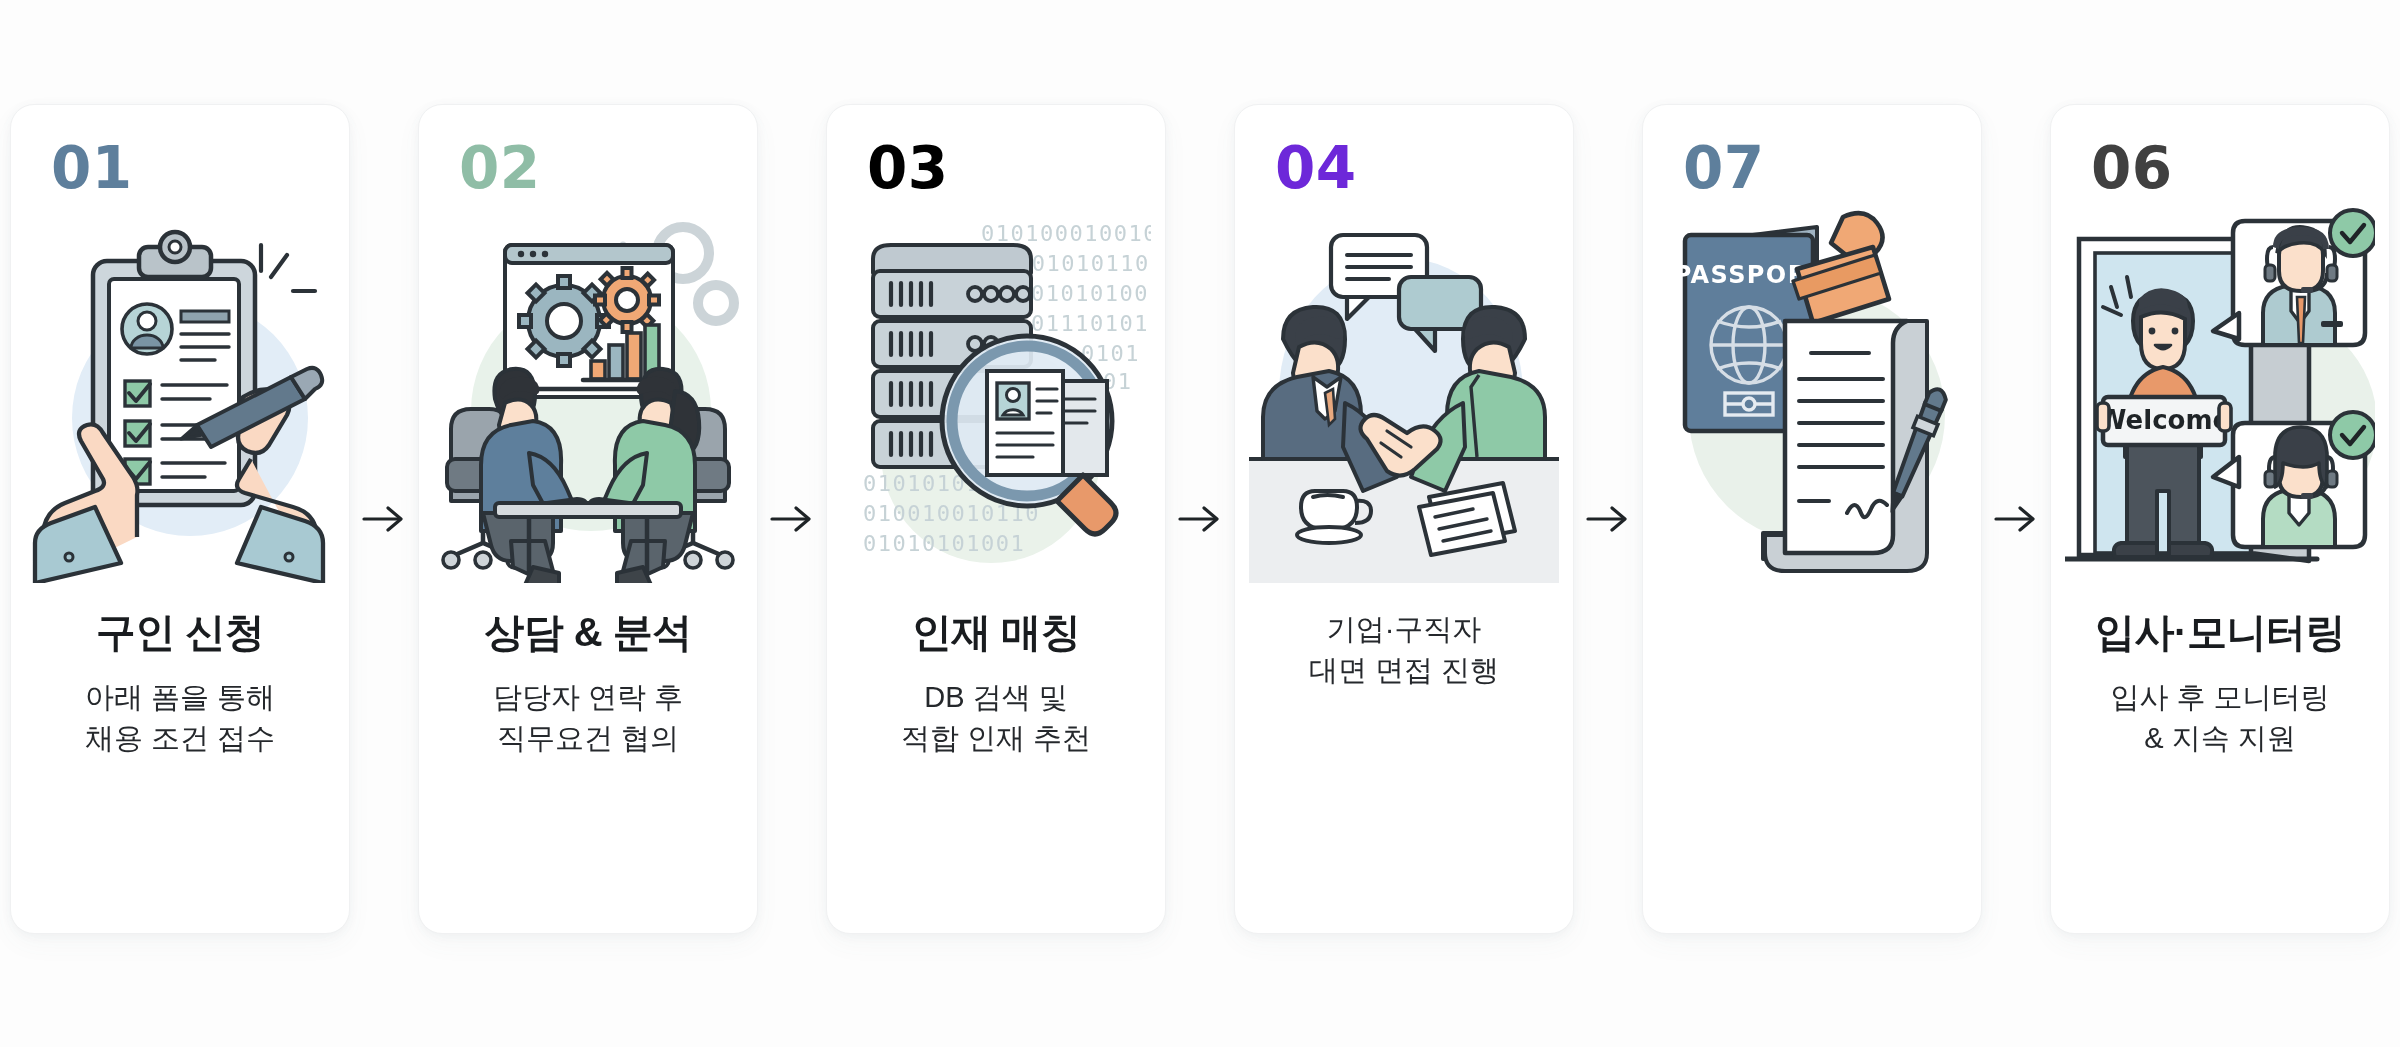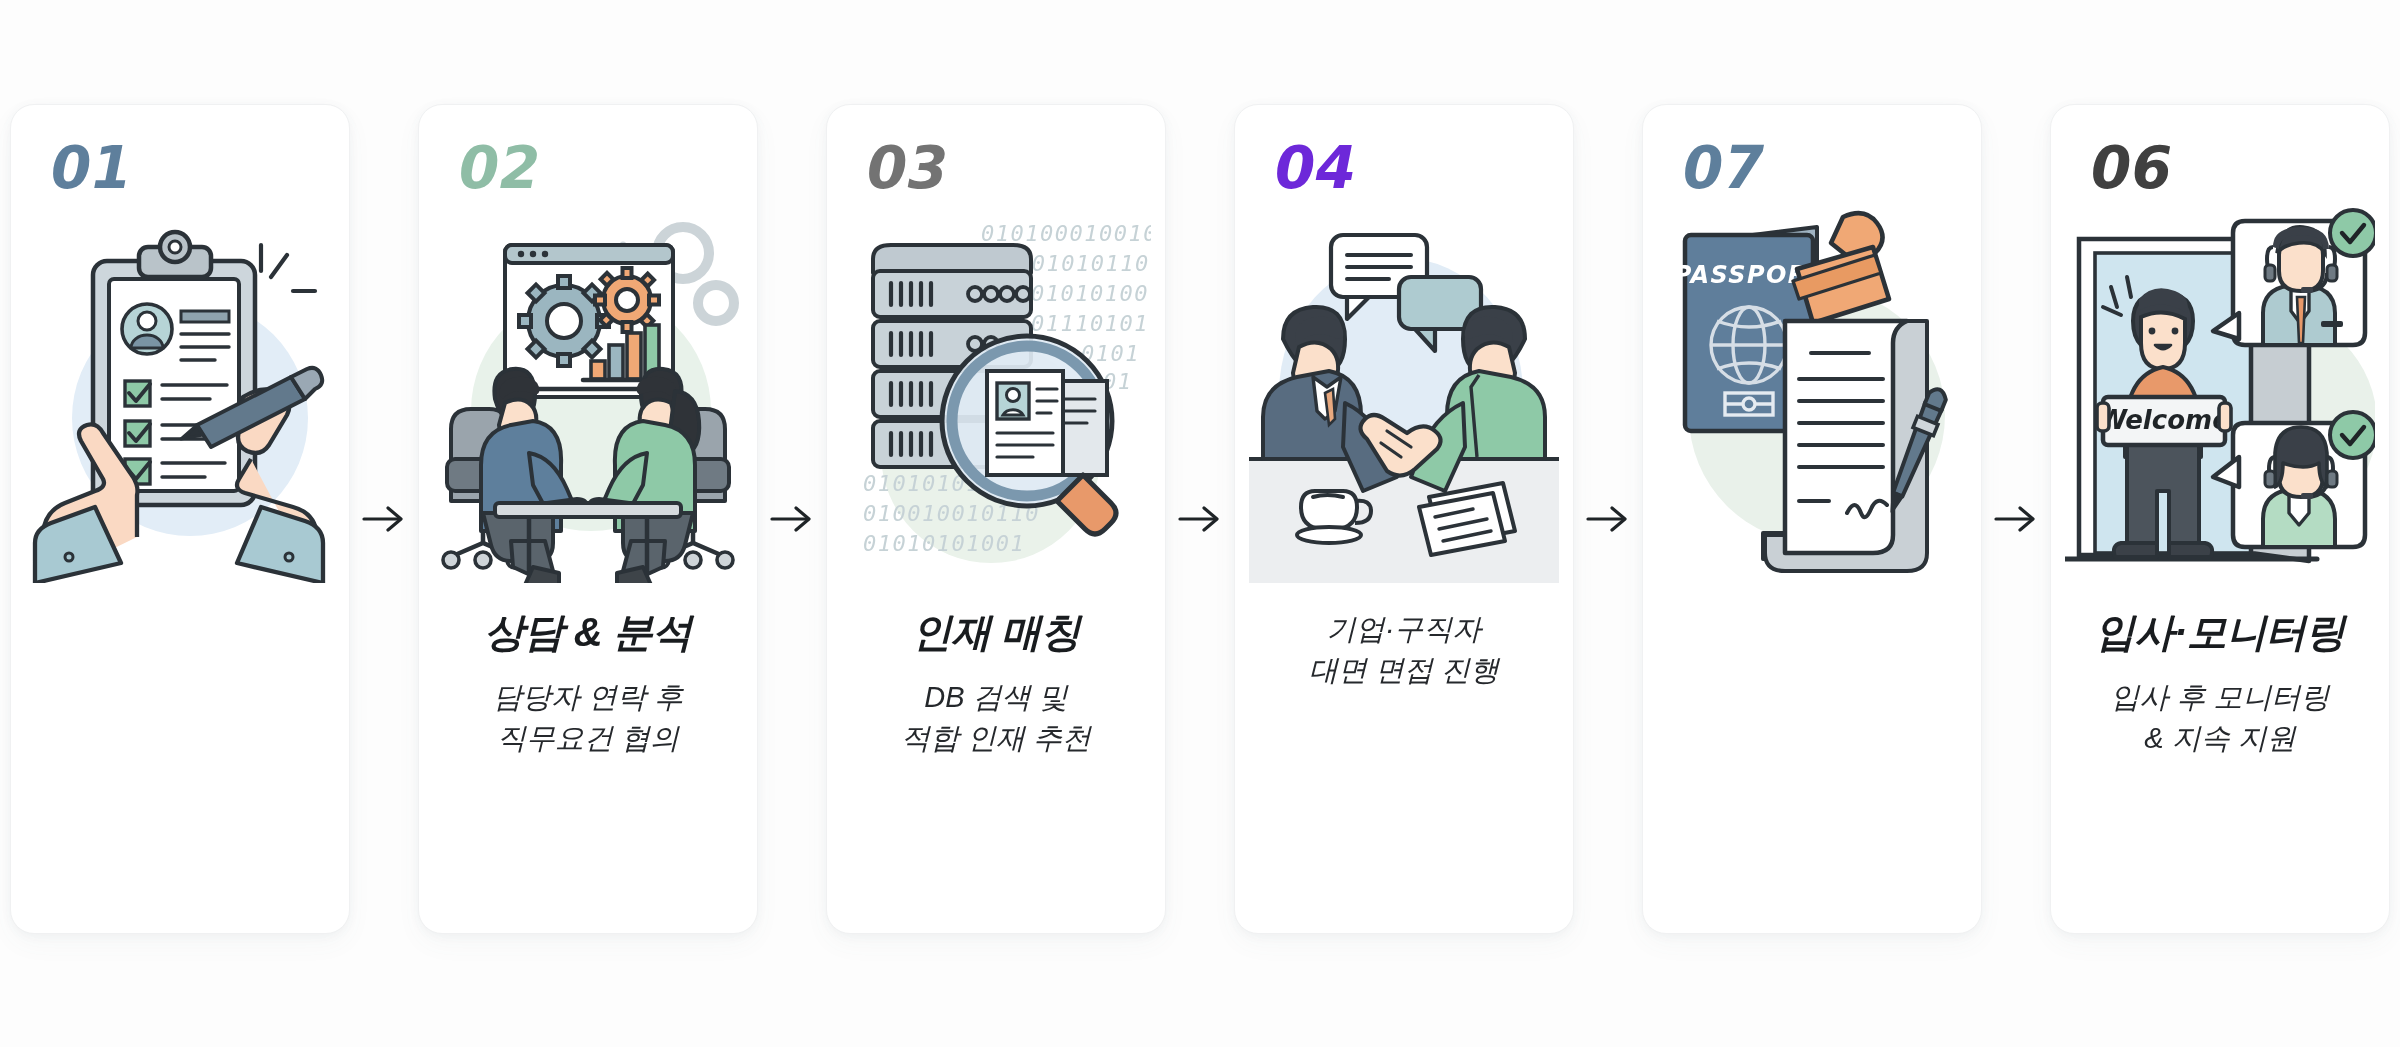--- a/index.html
+++ b/index.html
@@ -10,21 +10,20 @@
     font-family: "Liberation Sans", "DejaVu Sans", sans-serif;
     overflow: hidden;
   }
   #flow-root {
     width: 2400px;
     height: 1037px;
     display: flex;
     align-items: center;
     justify-content: center;
     background: #fdfdfd;
-    font-style: italic;
   }
   .steps-row {
     display: flex;
     align-items: center;
     gap: 0px;
   }
   .step-card {
     position: relative;
     width: 340px;
     height: 830px;
@@ -136,20 +135,25 @@
           <path d="M10 380 L10 340 q0 -14 16 -20 l44 -16 l26 56 z" fill="#a8c9d2" stroke="#2b3238" stroke-width="4.3" stroke-linejoin="round"></path>
           <circle cx="44" cy="354" r="4" fill="none" stroke="#2b3238" stroke-width="3"></circle>
           <path d="M292 380 L292 332 q-2 -22 -24 -28 l-48 -14 q-12 -4 -6 -14 l12 -20" fill="#fad9c3" stroke="#2b3238" stroke-width="4.3" stroke-linejoin="round"></path>
           <path d="M218 194 q22 -14 40 -2 q10 8 4 20 l-18 30 q-8 12 -22 6 q-12 -6 -8 -20 z" fill="#fad9c3" stroke="#2b3238" stroke-width="4.3" stroke-linejoin="round"></path>
           <path d="M172 222 L266 174 l14 22 L186 244 z" fill="#62798c" stroke="#2b3238" stroke-width="4" stroke-linejoin="round"></path>
           <path d="M266 174 l16 -8 q10 -4 14 6 q4 10 -6 14 l-10 10 z" fill="#9aa8b4" stroke="#2b3238" stroke-width="4" stroke-linejoin="round"></path>
           <path d="M172 222 l-16 14 l22 -4 z" fill="#2b3238" stroke="#2b3238" stroke-width="3" stroke-linejoin="round"></path>
           <path d="M298 380 L298 340 q0 -16 -18 -22 l-44 -14 l-24 56 z" fill="#a8c9d2" stroke="#2b3238" stroke-width="4.3" stroke-linejoin="round"></path>
           <circle cx="264" cy="354" r="4" fill="none" stroke="#2b3238" stroke-width="3"></circle>
         </svg>
+      </div>
+      <div class="text-wrap">
+        <div class="step-title">구인 신청</div>
+        <div class="step-desc">아래 폼을 통해
+채용 조건 접수</div>
       </div>
     </div>
 
     <div class="arrow-gap">
       <svg width="48" height="30" viewBox="0 0 48 30">
           <g stroke="#1f2427" stroke-width="3.2" fill="none" stroke-linecap="round" stroke-linejoin="round">
             <line x1="4" y1="15" x2="40" y2="15"></line>
             <polyline points="28,4 41,15 28,26"></polyline>
           </g>
         </svg>
@@ -260,21 +264,21 @@
     <div class="arrow-gap">
       <svg width="48" height="30" viewBox="0 0 48 30">
           <g stroke="#1f2427" stroke-width="3.2" fill="none" stroke-linecap="round" stroke-linejoin="round">
             <line x1="4" y1="15" x2="40" y2="15"></line>
             <polyline points="28,4 41,15 28,26"></polyline>
           </g>
         </svg>
     </div>
 
     <div class="step-card">
-      <div class="step-num" style="color: #737373;">03</div>
+      <div class="step-num" style="color: #000000;">03</div>
       <div class="art-wrap">
         <svg viewBox="0 0 310 380" xmlns="http://www.w3.org/2000/svg">
           <circle cx="150" cy="250" r="110" fill="#eaf2ea"></circle>
           <g font-family="DejaVu Sans Mono, monospace" font-size="22" fill="#c6d2d6" letter-spacing="1.5">
             <text x="140" y="38">0101000100101</text>
             <text x="176" y="68">101010110</text>
             <text x="190" y="98">01010100</text>
             <text x="190" y="128">01110101</text>
             <text x="240" y="158">0101</text>
             <text x="262" y="186">01</text>

